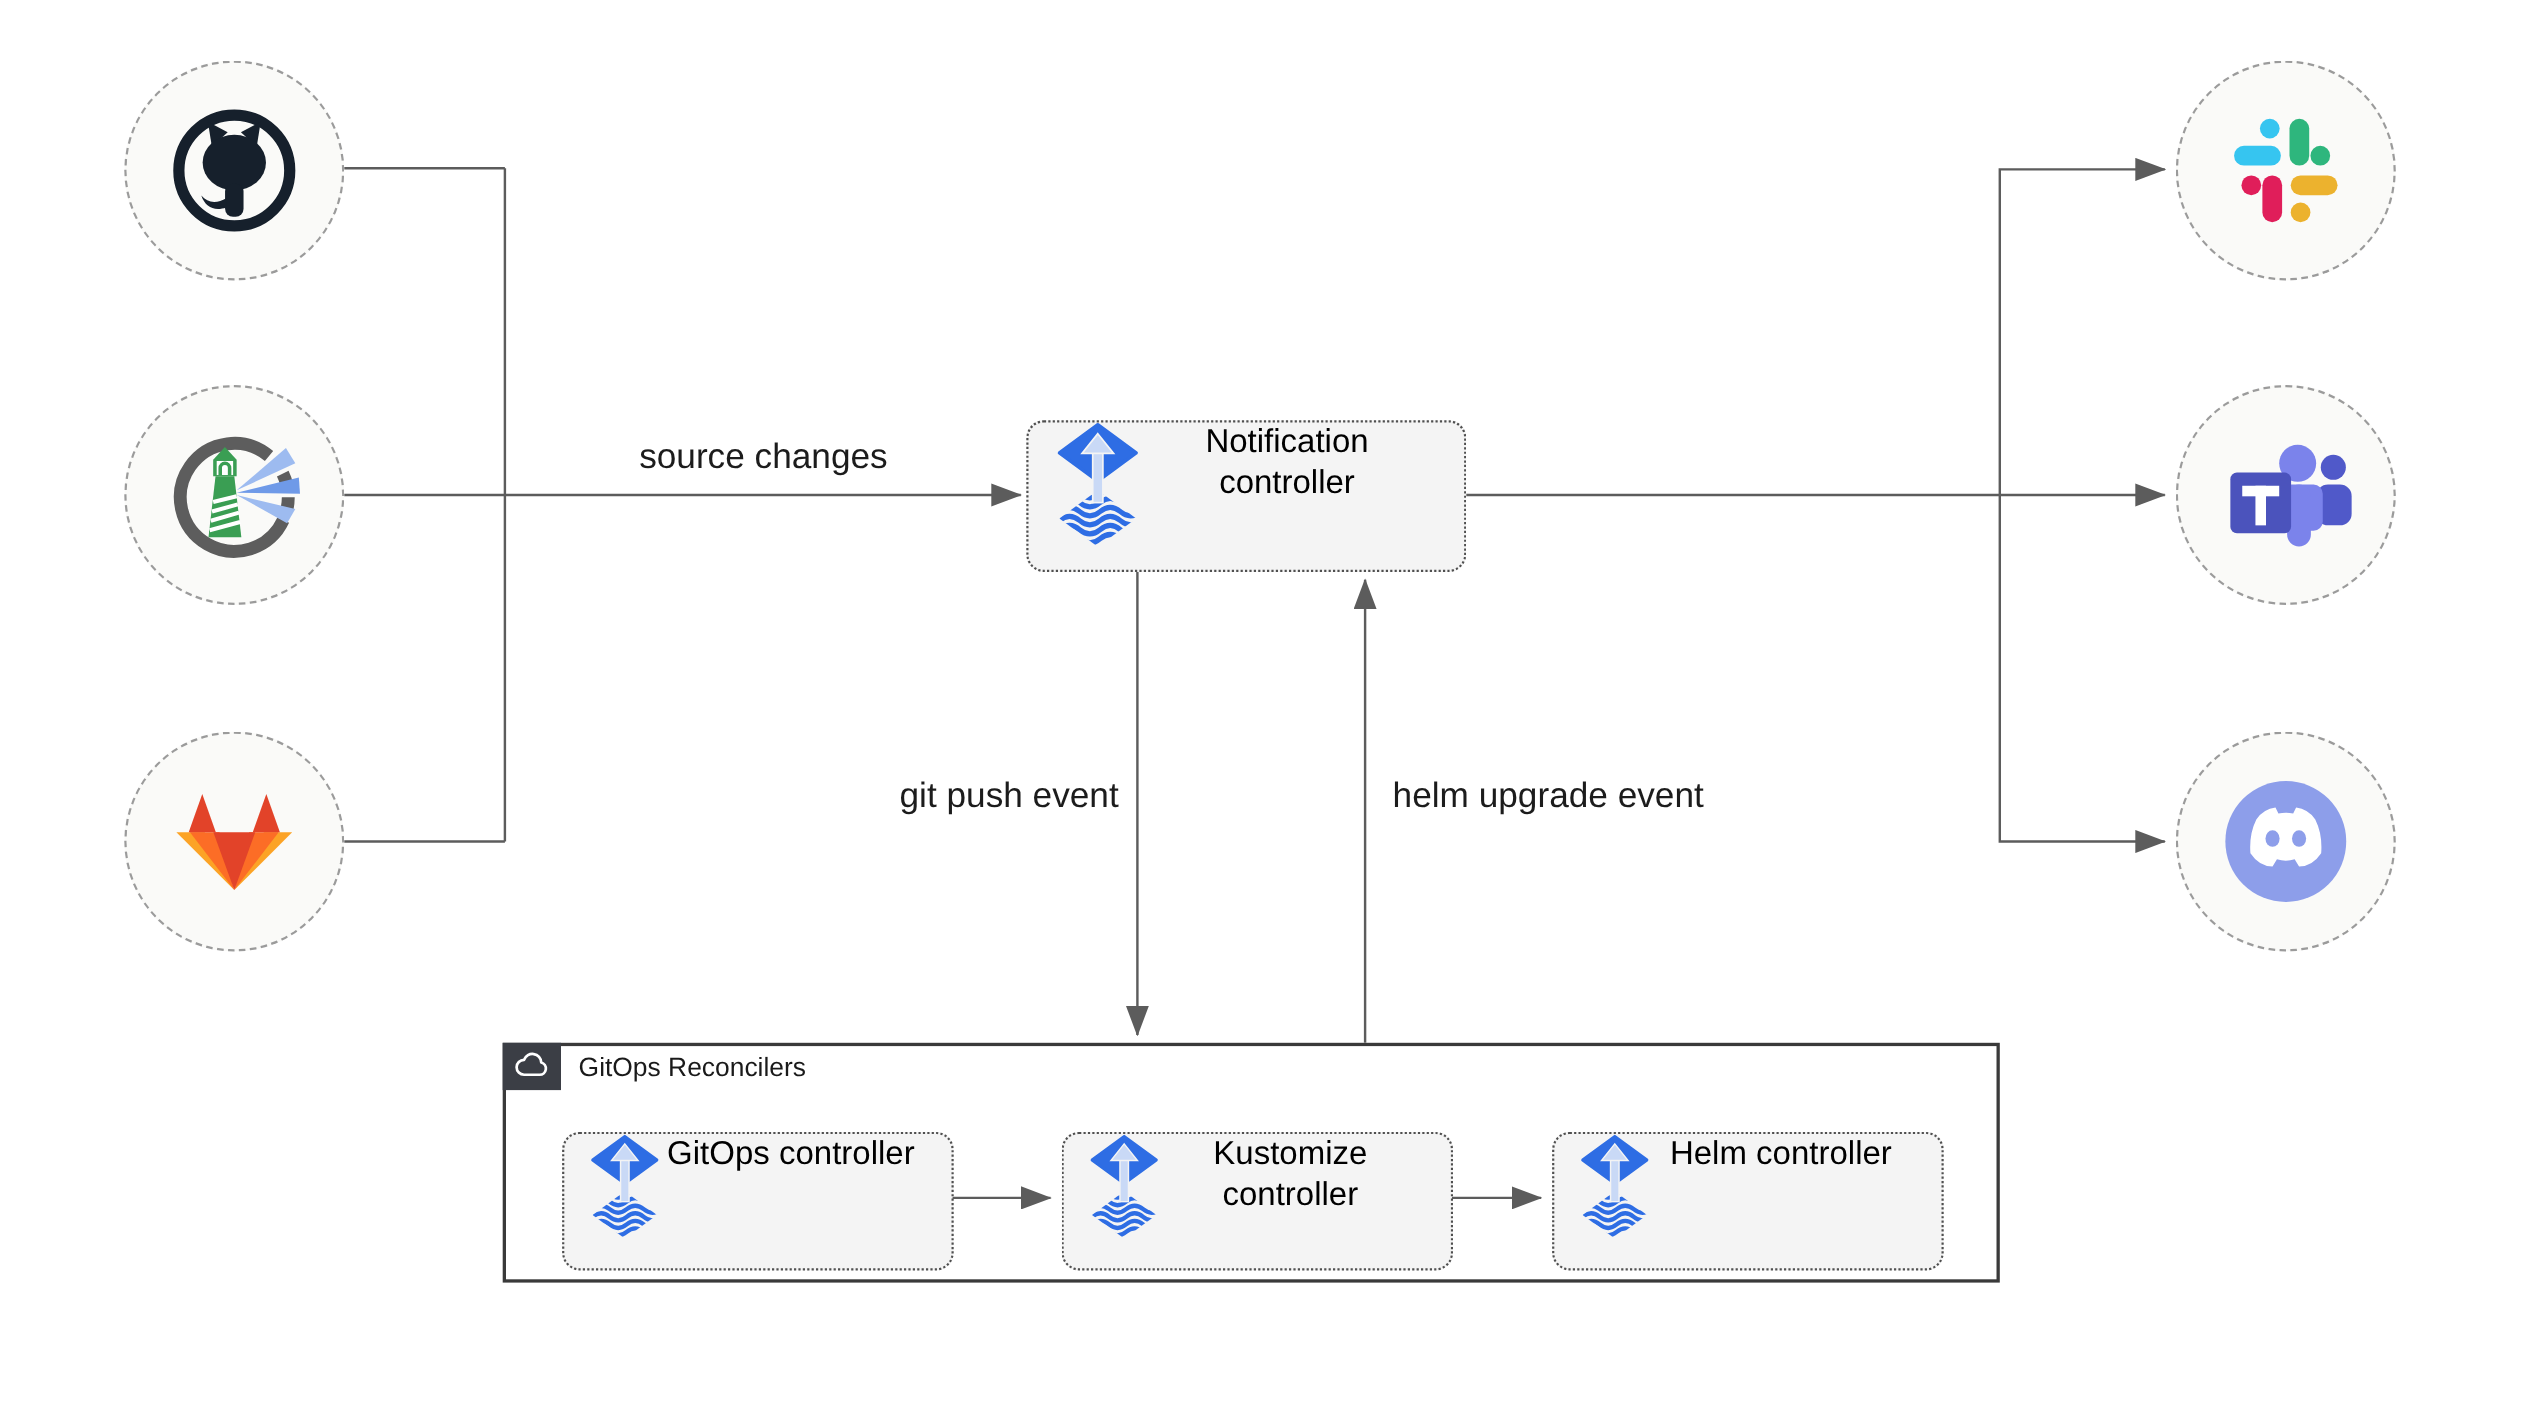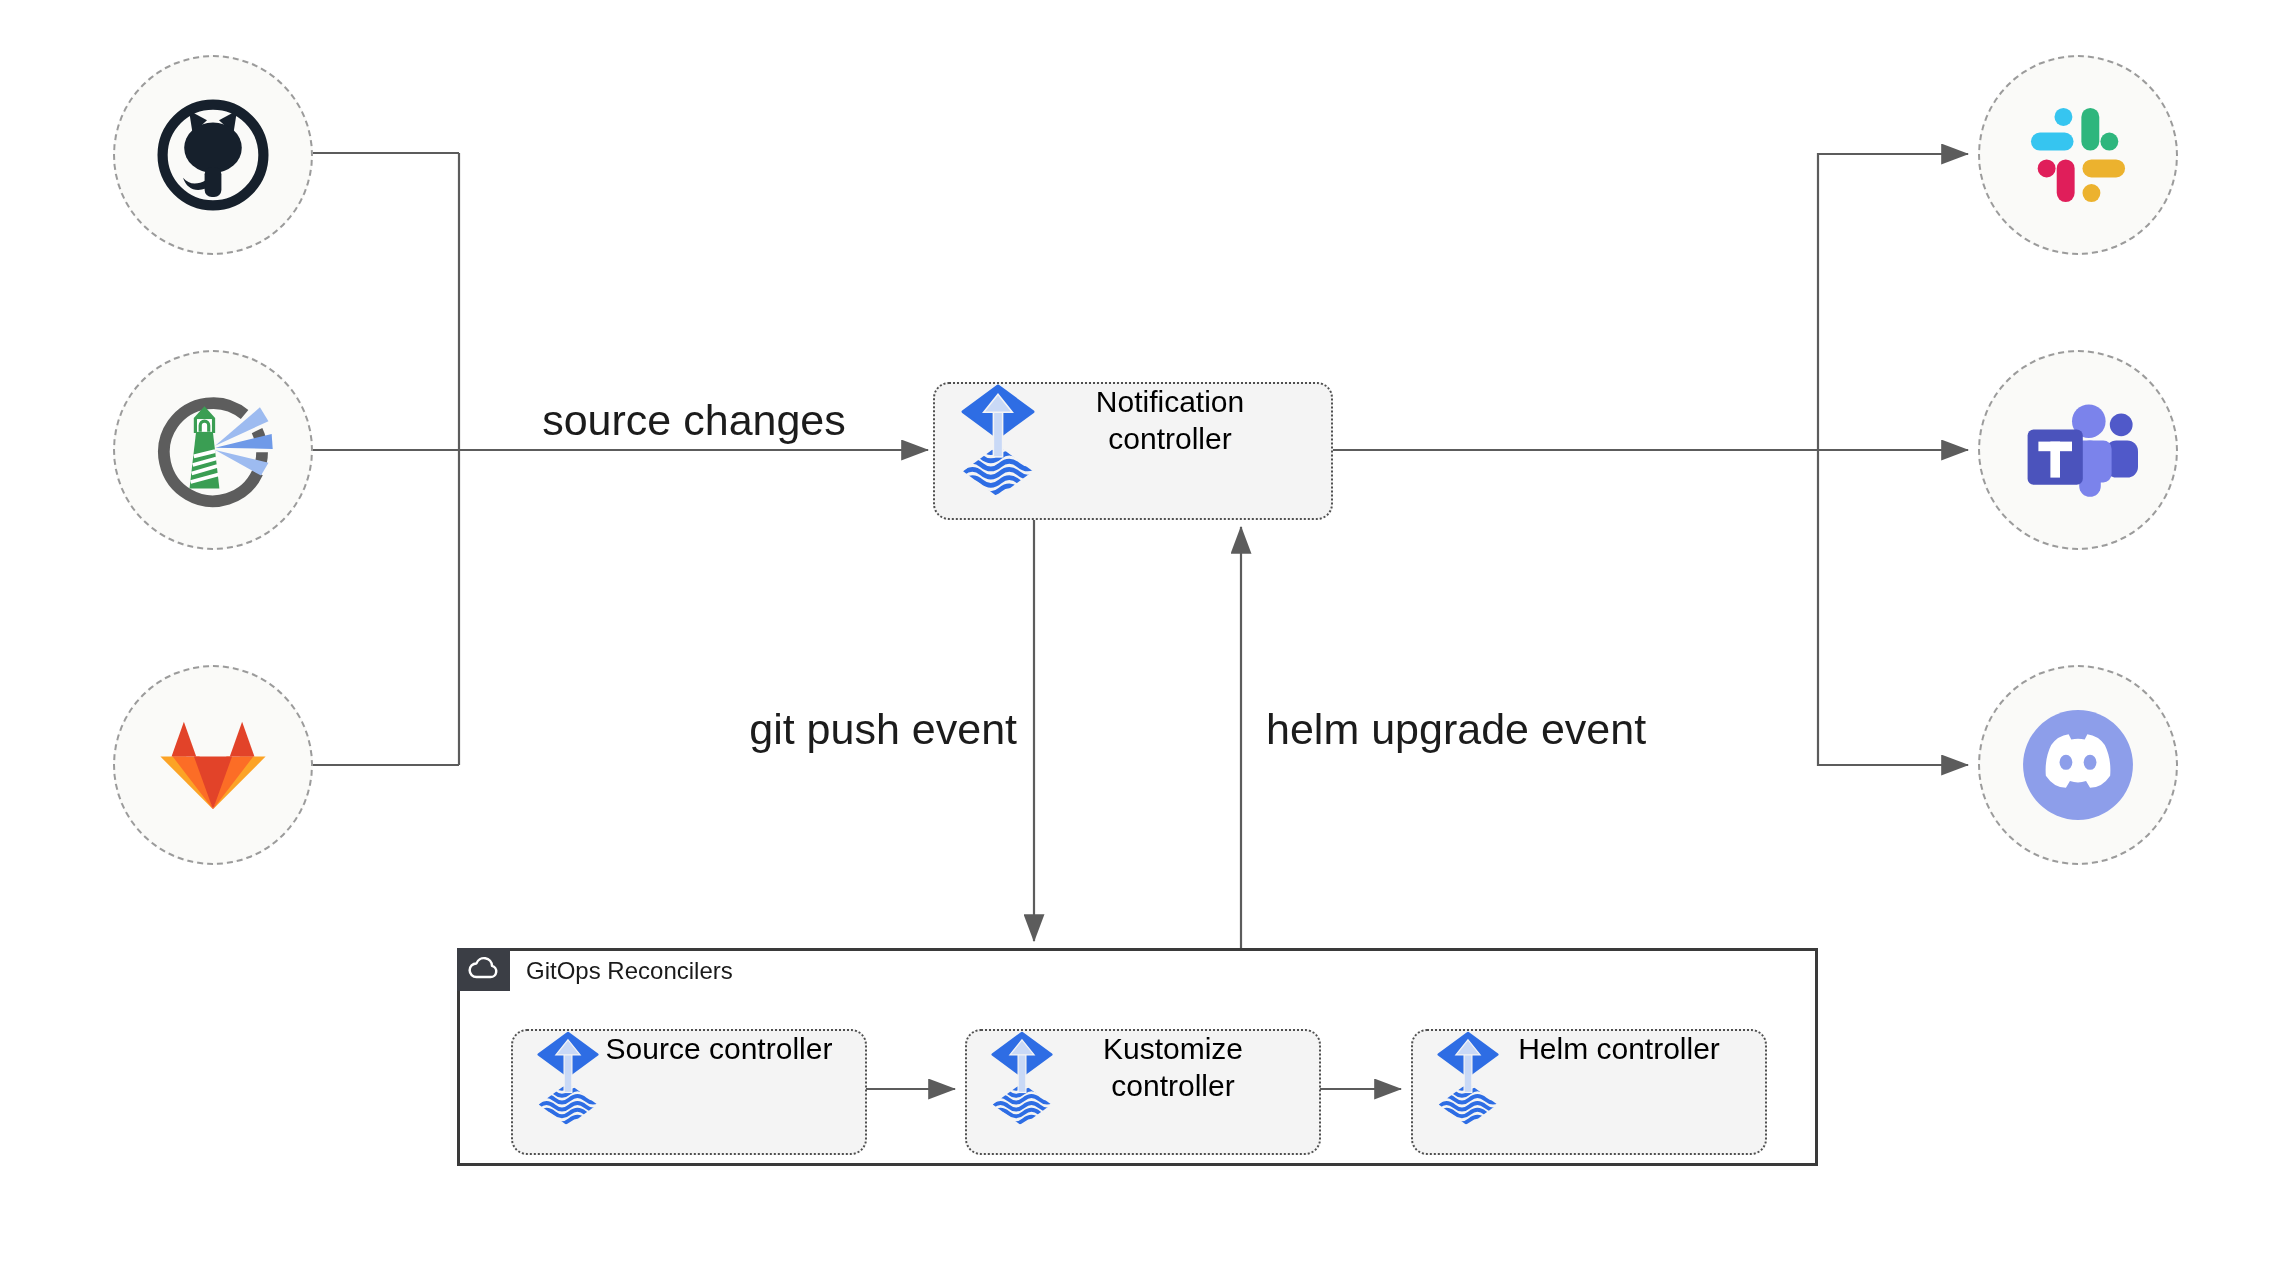--- a/index.html
+++ b/index.html
@@ -26,21 +26,21 @@
   .icon{display:flex;align-items:center;justify-content:center}
 
   .ctrl-box{position:absolute;background:var(--box-fill);border:2.5px dotted var(--box-border);
     border-radius:16px;display:flex;align-items:flex-start;z-index:3}
   .ctrl-box .ctrl-label{flex:1;text-align:center;font-size:30px;line-height:1.22;color:#000;padding-right:26px}
   .notif{left:933px;top:382px;width:400px;height:138px}
   .notif .icon{margin-left:26px}
   .small-box{width:356px;height:126px}
   .small-box .icon{margin-left:24px}
 
-  .edge-label{position:absolute;font-size:43px;color:var(--text);white-space:nowrap;z-index:3}
+  .edge-label{position:absolute;font-size:32px;color:var(--text);white-space:nowrap;z-index:3}
 
   .group{position:absolute;left:457px;top:948px;width:1361px;height:218px;
     border:3px solid var(--container-border);background:#fff;z-index:2}
   .badge{position:absolute;left:-3px;top:-3px;width:53px;height:43px;background:var(--badge-bg);
     display:flex;align-items:center;justify-content:center}
   .group-title{position:absolute;left:66px;top:6px;font-size:24px;color:#1a1a1a}
 
   
   .c-flux{fill:var(--flux-blue)} .s-flux{stroke:var(--flux-blue)}
   .c-fluxarrow{fill:var(--flux-arrow)}
@@ -210,21 +210,21 @@
             <path class="s-flux" d="M2 71 c6 -5 12 -5 18 0 c6 5 12 5 18 0 c6 -5 12 -5 18 0 c6 5 12 5 18 0" fill="none" stroke-width="4.5"></path>
             <path class="s-flux" d="M2 79 c6 -5 12 -5 18 0 c6 5 12 5 18 0 c6 -5 12 -5 18 0 c6 5 12 5 18 0" fill="none" stroke-width="4.5"></path>
             <path class="s-flux" d="M2 87 c6 -5 12 -5 18 0 c6 5 12 5 18 0 c6 -5 12 -5 18 0 c6 5 12 5 18 0" fill="none" stroke-width="4.5"></path>
             <path class="s-flux" d="M2 95 c6 -5 12 -5 18 0 c6 5 12 5 18 0 c6 -5 12 -5 18 0 c6 5 12 5 18 0" fill="none" stroke-width="4.5"></path>
             <path class="s-flux" d="M2 103 c6 -5 12 -5 18 0 c6 5 12 5 18 0 c6 -5 12 -5 18 0 c6 5 12 5 18 0" fill="none" stroke-width="4.5"></path>
           </g>
           <rect class="c-fluxarrow" x="31.5" y="25" width="9" height="46" stroke="#f4f4f4" stroke-width="1.5"></rect>
           <polygon class="c-fluxarrow" points="36,10 50,27.5 22,27.5" stroke="#f4f4f4" stroke-width="1.5"></polygon>
         </svg>
       </span>
-      <div class="ctrl-label">Source controller</div>
+      <div class="ctrl-label">GitOps controller</div>
     </div>
 
     <div class="ctrl-box small-box" style="left:505px;top:78px">
       <span class="icon">
         <svg width="62" height="97" viewBox="0 0 72 112">
           <polygon class="c-flux s-flux" points="36,2 70,27 36,52 2,27" stroke-width="3" stroke-linejoin="round"></polygon>
           <g clip-path="url(#fluxclip)">
             <path class="s-flux" d="M2 63 c6 -5 12 -5 18 0 c6 5 12 5 18 0 c6 -5 12 -5 18 0 c6 5 12 5 18 0" fill="none" stroke-width="4.5"></path>
             <path class="s-flux" d="M2 71 c6 -5 12 -5 18 0 c6 5 12 5 18 0 c6 -5 12 -5 18 0 c6 5 12 5 18 0" fill="none" stroke-width="4.5"></path>
             <path class="s-flux" d="M2 79 c6 -5 12 -5 18 0 c6 5 12 5 18 0 c6 -5 12 -5 18 0 c6 5 12 5 18 0" fill="none" stroke-width="4.5"></path>

